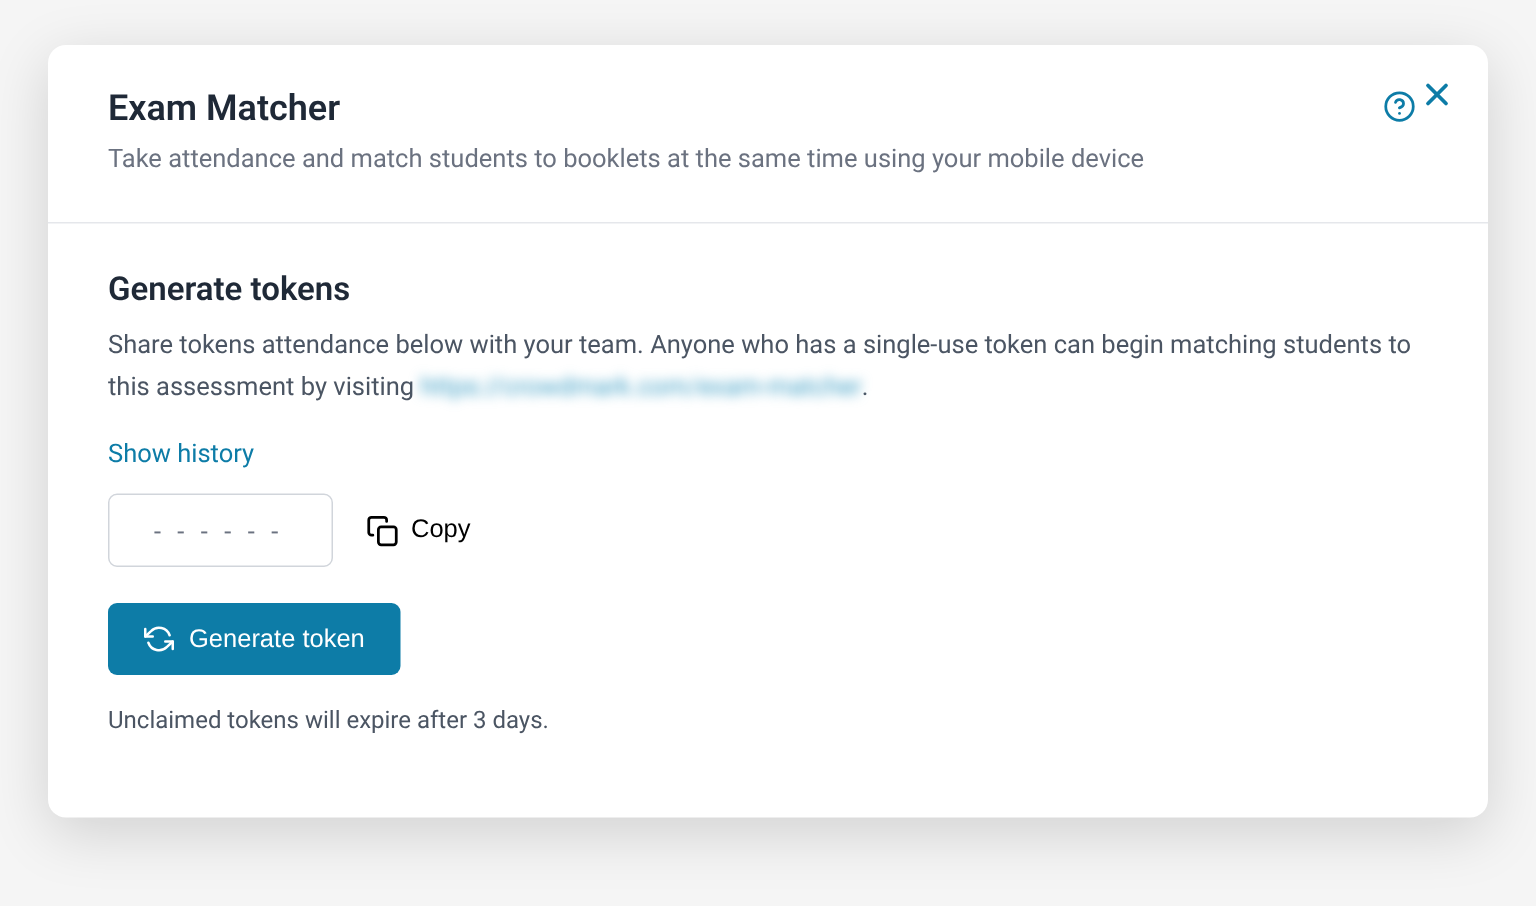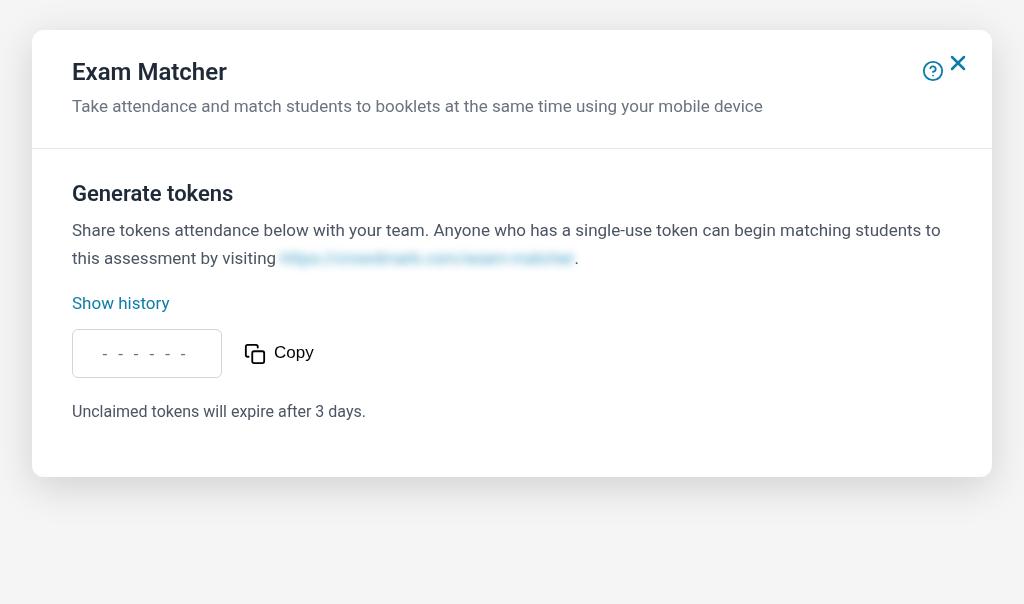--- a/index.html
+++ b/index.html
@@ -207,16 +207,26 @@
         <span class="copy-icon">
           <svg width="22" height="22" viewBox="0 0 24 24" fill="none" stroke="currentColor" stroke-width="2" stroke-linecap="round" stroke-linejoin="round">
             <rect x="9" y="9" width="13" height="13" rx="2" ry="2"></rect>
             <path d="M5 15H4a2 2 0 0 1-2-2V4a2 2 0 0 1 2-2h9a2 2 0 0 1 2 2v1"></path>
           </svg>
         </span>
         <span>Copy</span>
       </button>
     </div>
     
+    <button class="generate-button">
+      <span class="refresh-icon">
+        <svg width="20" height="20" viewBox="0 0 24 24" fill="none" stroke="currentColor" stroke-width="2" stroke-linecap="round" stroke-linejoin="round">
+          <polyline points="1 4 1 10 7 10"></polyline>
+          <polyline points="23 20 23 14 17 14"></polyline>
+          <path d="M20.49 9A9 9 0 0 0 5.64 5.64L1 10m22 4l-4.64 4.36A9 9 0 0 1 3.51 15"></path>
+        </svg>
+      </span>
+      <span>Generate token</span>
+    </button>
     
     <p class="expiry-note">Unclaimed tokens will expire after 3 days.</p>
   </div>
 </div>
 
 </body></html>

